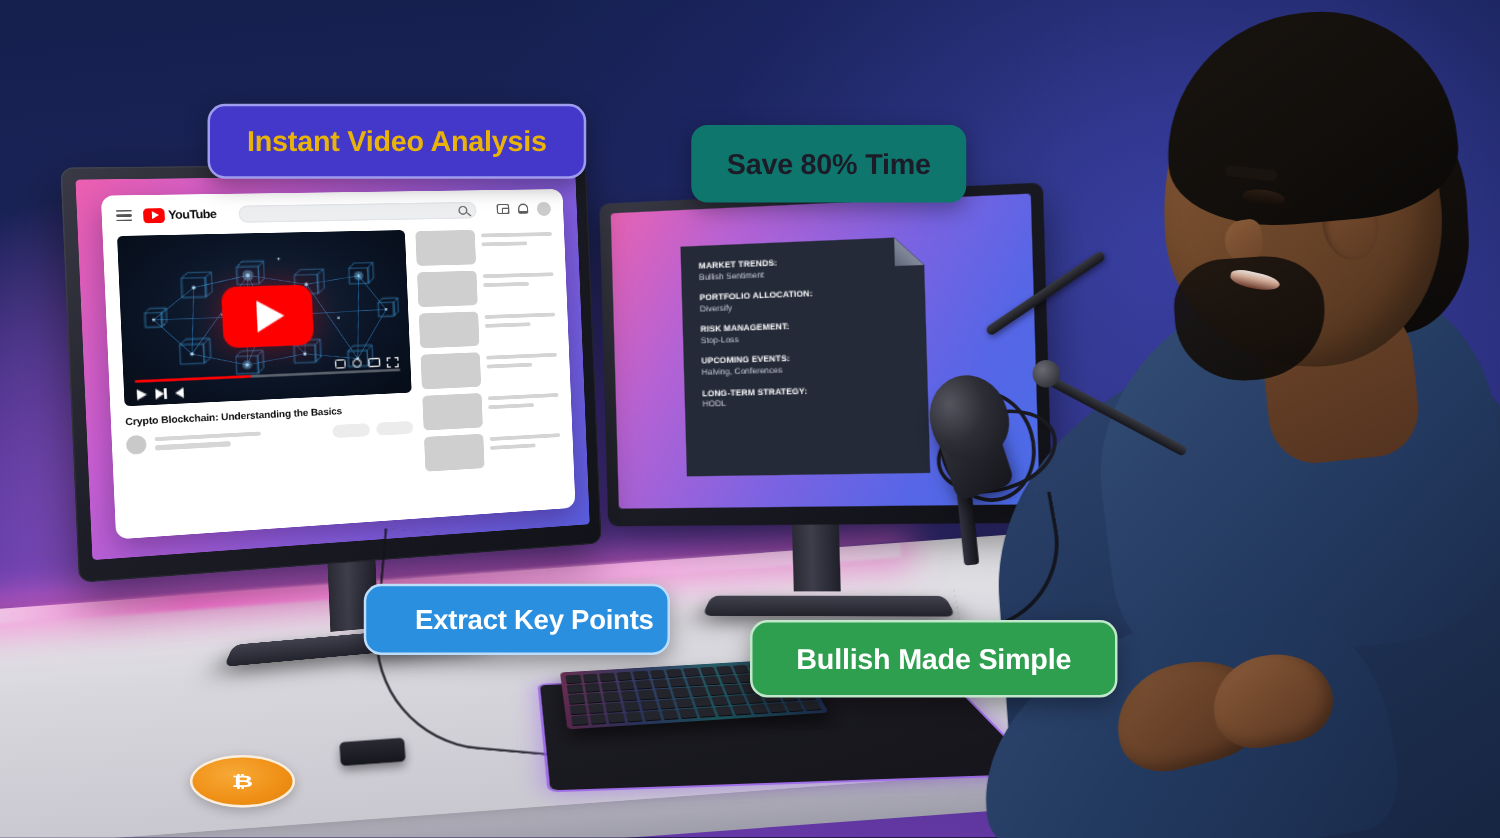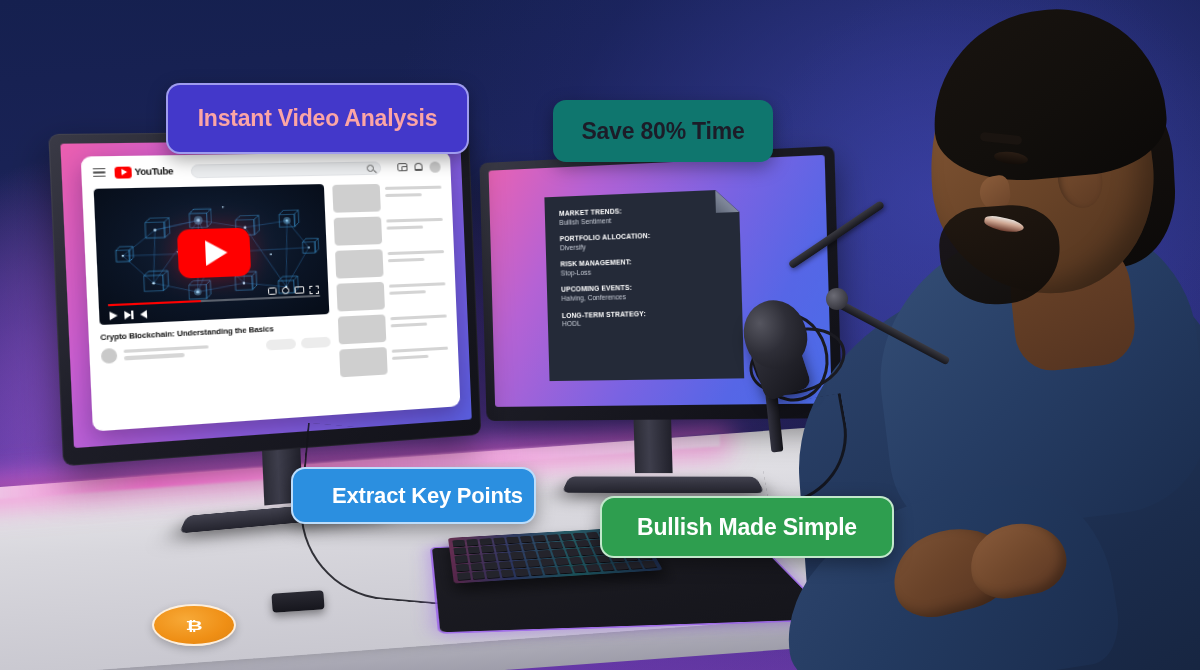--- a/index.html
+++ b/index.html
@@ -237,22 +237,22 @@
   }
   .note-v { font-size:6.6px; color:#c7ccd6; line-height:1.35; margin-top:.5px; }
 
   
   .badge {
     position:absolute; border-radius:14px; font-weight:bold;
     display:flex; align-items:center; justify-content:center;
     white-space:nowrap; letter-spacing:-.2px;
   }
   .badge-instant {
-    left:166px; top:83px; width:303px; height:71px;
-    background:#4338ca; color:#fca5a5; font-size:23px;
+    left:166px; top:83px; width:303px; height:60px;
+    background:#4338ca; color:#eab308; font-size:23px;
     border:2px solid rgba(190,190,250,.75);
     box-shadow:0 6px 18px rgba(0,0,0,.35);
   }
   .badge-save {
     left:553px; top:100px; width:220px; height:62px;
     background:#0f766e; color:#1c1c28; font-size:23px;
     border-radius:13px;
     box-shadow:0 6px 18px rgba(0,0,0,.35);
   }
   .badge-extract {

